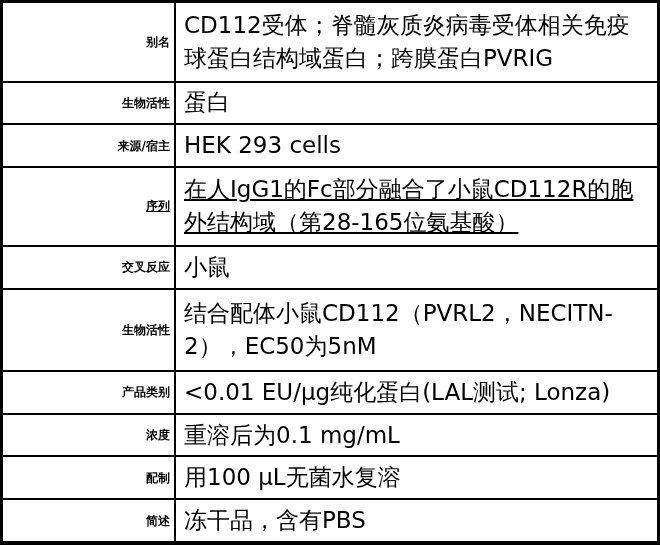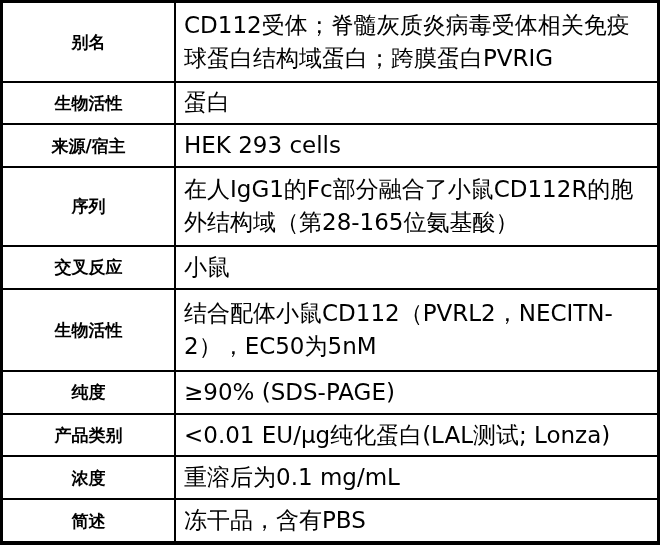--- a/index.html
+++ b/index.html
@@ -28,39 +28,39 @@
     border-bottom-width: 4px;
   }
   table.spec th, table.spec td {
     border: 2px solid #000000;
     vertical-align: middle;
     overflow: hidden;
   }
   th.label {
     width: 163px;
     font-weight: 700;
-    font-size: 17px;
-    text-align: center;
+    font-size: 12px;
+    text-align: right;
     padding: 0 4px;
     line-height: 30px;
   }
   td.value {
     font-weight: 400;
     font-size: 23px;
     text-align: left;
     padding: 2px 6px 2px 8px;
     line-height: 33px;
     word-break: break-word;
   }
   
   tr.spec-row            { height: 36px; }
   tr.spec-row:nth-child(1)  { height: 73px; }
   tr.spec-row:nth-child(2)  { height: 35px; }
   tr.spec-row:nth-child(3)  { height: 35px; }
-  tr.spec-row:nth-child(4)  { height: 72px; }
+  tr.spec-row:nth-child(4)  { height: 72px; text-decoration: underline; }
   tr.spec-row:nth-child(5)  { height: 35px; }
   tr.spec-row:nth-child(6)  { height: 75px; }
   tr.spec-row:nth-child(7)  { height: 37px; }
   tr.spec-row:nth-child(8)  { height: 36px; }
   tr.spec-row:nth-child(9)  { height: 35px; }
   tr.spec-row:nth-child(10) { height: 37px; }
   tr.spec-row:nth-child(11) { height: 37px; }
   tr.spec-row:nth-child(12) { height: 36px; }
 </style>
 </head>
@@ -93,35 +93,35 @@
     <th class="label">交叉反应</th>
     <td class="value">小鼠</td>
   </tr>
 
   <tr class="spec-row">
     <th class="label">生物活性</th>
     <td class="value">结合配体小鼠CD112（PVRL2，NECITN-2），EC50为5nM</td>
   </tr>
 
 
-  <tr class="spec-row">
-    <th class="label">纯度</th>
-    <td class="value">≥90% (SDS-PAGE)</td>
-  </tr>
 
   <tr class="spec-row">
     <th class="label">产品类别</th>
     <td class="value">&lt;0.01 EU/μg纯化蛋白(LAL测试; Lonza)</td>
   </tr>
 
   <tr class="spec-row">
     <th class="label">浓度</th>
     <td class="value">重溶后为0.1 mg/mL</td>
   </tr>
 
+  <tr class="spec-row">
+    <th class="label">配制</th>
+    <td class="value">用100 μL无菌水复溶</td>
+  </tr>
 
   <tr class="spec-row">
     <th class="label">简述</th>
     <td class="value">冻干品，含有PBS</td>
   </tr>
 </tbody>
   </table>
 </div>
 
 </body></html>

